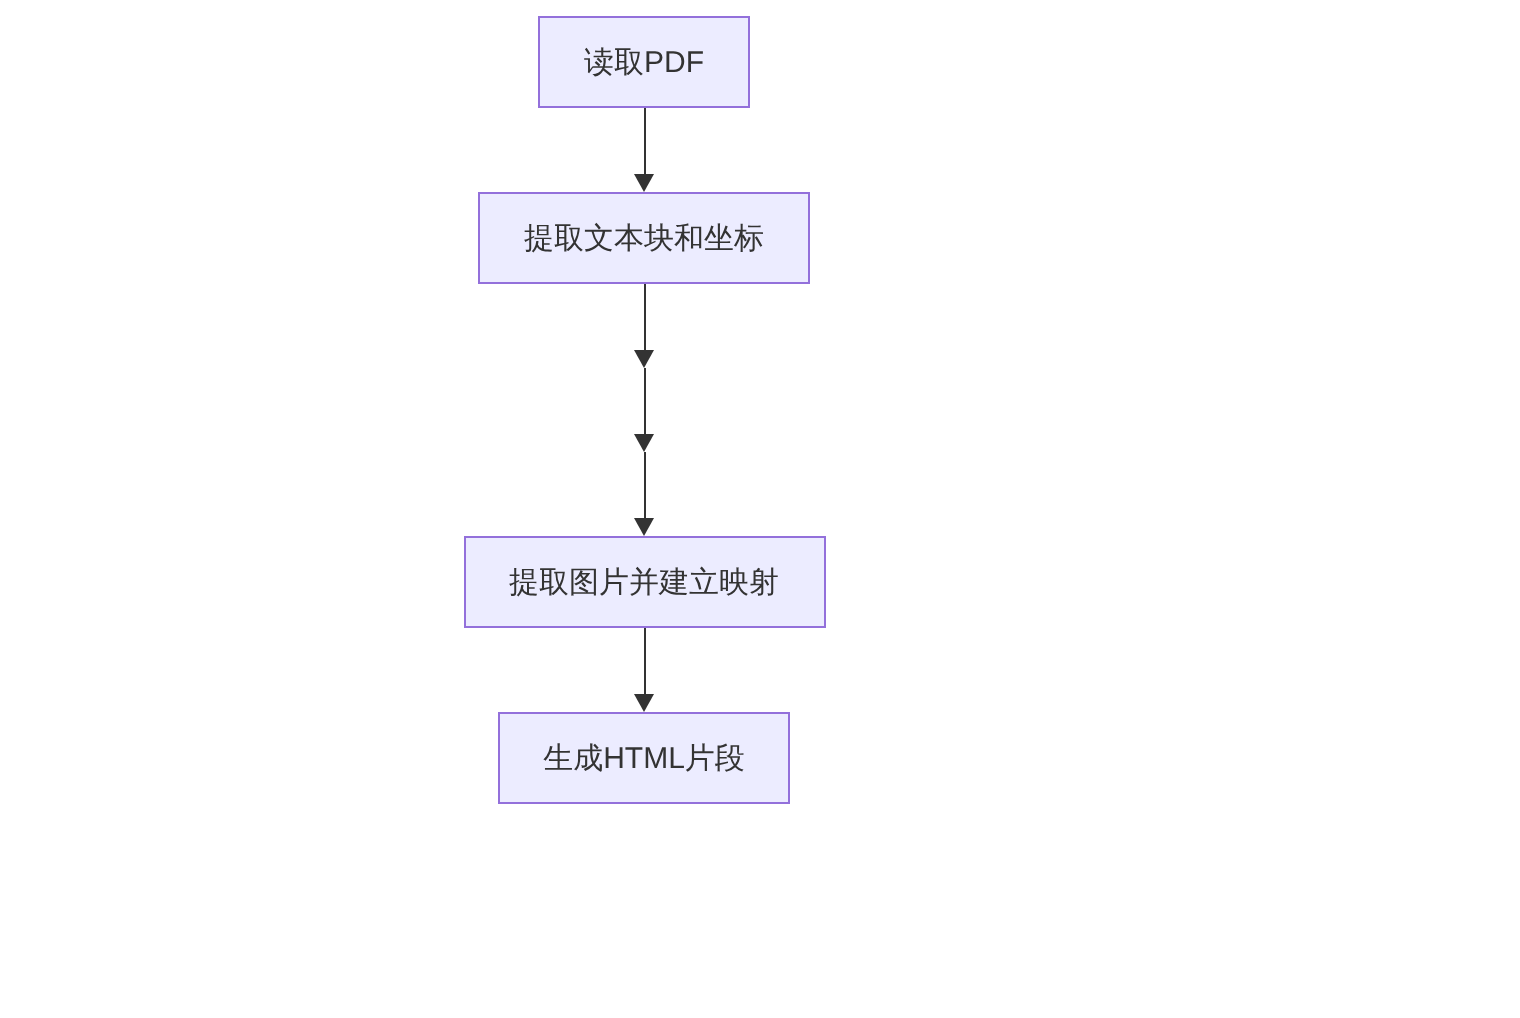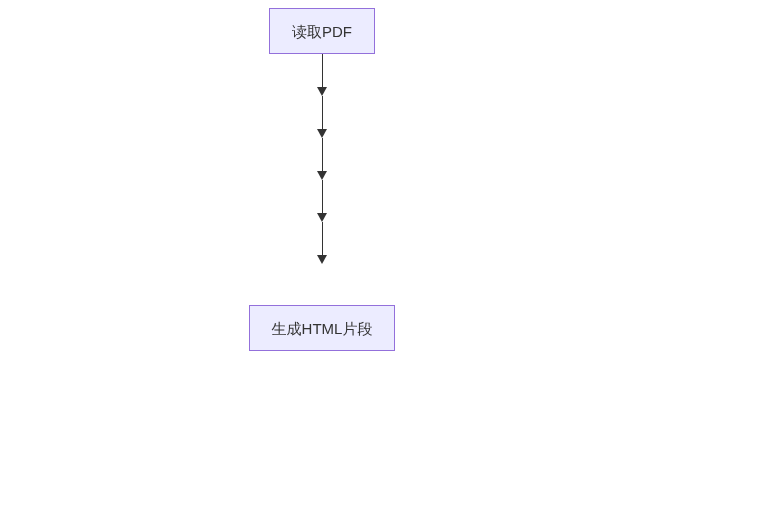--- a/index.html
+++ b/index.html
@@ -36,21 +36,21 @@
     color: var(--node-text, #333333);
     font-size: 15px;
     line-height: 1;
     white-space: nowrap;
   }
   .n1 { min-width: 102px; }
   .n2 { min-width: 162px; }
   .n3 { min-width: 132px; }
   .n4 { min-width: 146px; }
   .n5 { min-width: 174px; }
-  .n6 { min-width: 140px; margin-top: 41px; }
+  .n6 { min-width: 140px; }
   .arrow {
     height: 42px;
     width: 12px;
     display: flex;
     flex-direction: column;
     align-items: center;
   }
   .arrow .line {
     width: 1px;
     flex: 1 1 auto;
@@ -71,38 +71,40 @@
 <div class="canvas">
   <div class="flow">
 
     <div class="node n1">读取PDF</div>
 
     <div class="arrow">
       <span class="line"></span>
       <span class="head"></span>
     </div>
 
+    <div class="node n2">提取文本块和坐标</div>
 
     <div class="arrow">
       <span class="line"></span>
       <span class="head"></span>
     </div>
 
 
     <div class="arrow">
       <span class="line"></span>
       <span class="head"></span>
     </div>
 
 
     <div class="arrow">
       <span class="line"></span>
       <span class="head"></span>
     </div>
 
+    <div class="node n5">提取图片并建立映射</div>
 
     <div class="arrow">
       <span class="line"></span>
       <span class="head"></span>
     </div>
 
     <div class="node n6">生成HTML片段</div>
 
   </div>
 </div>

